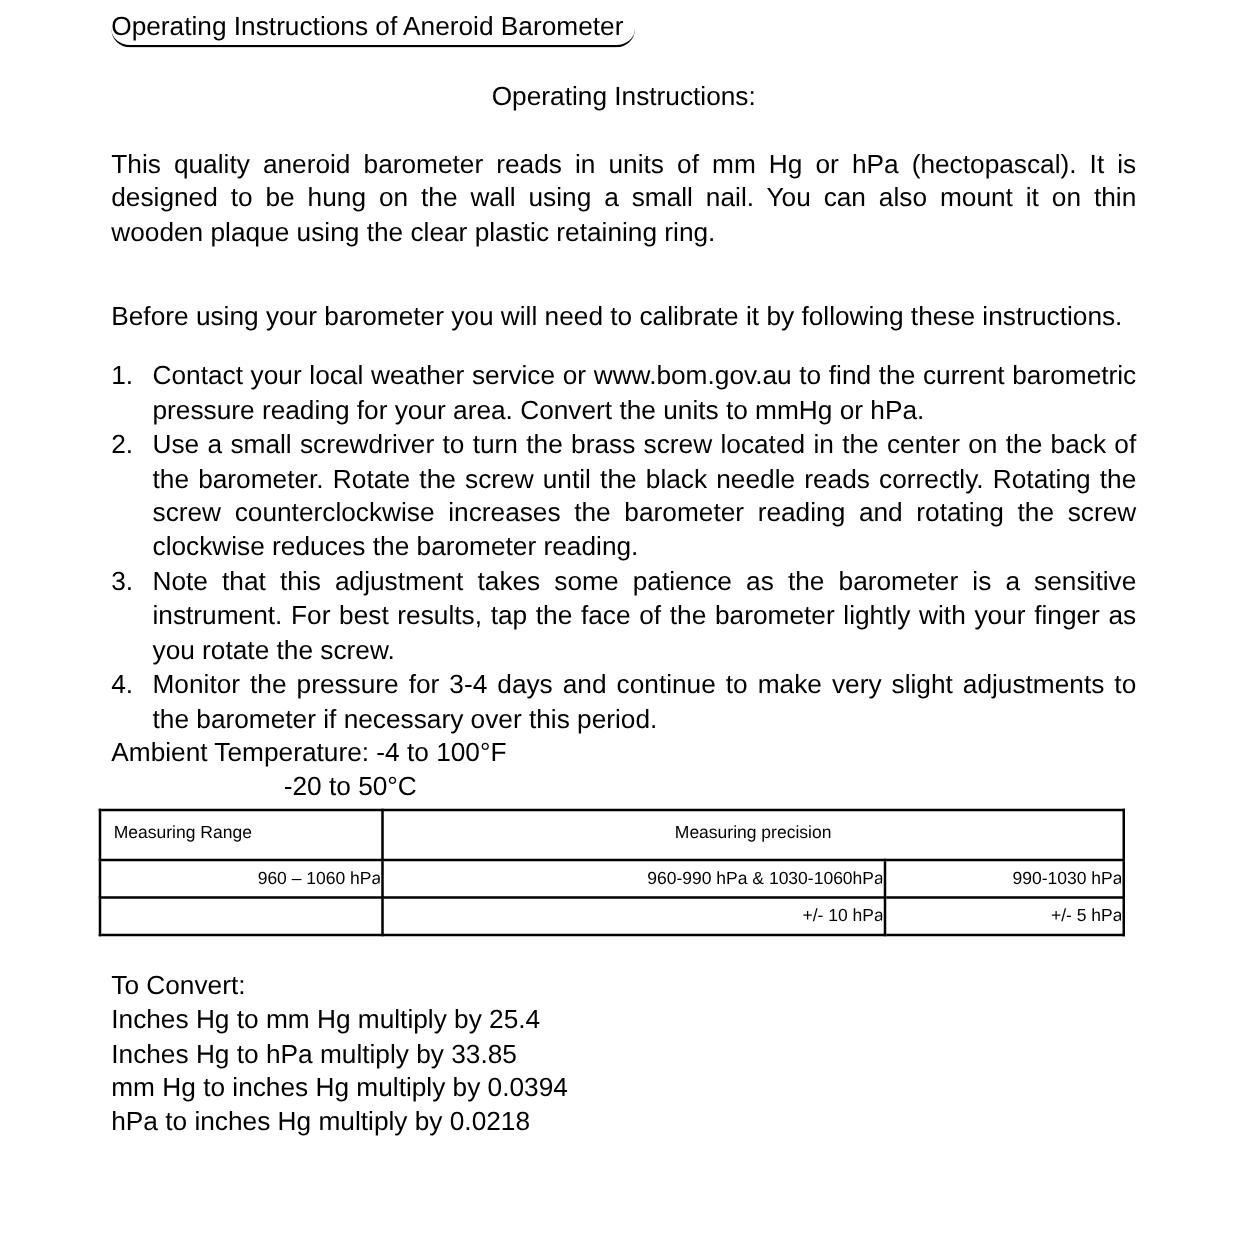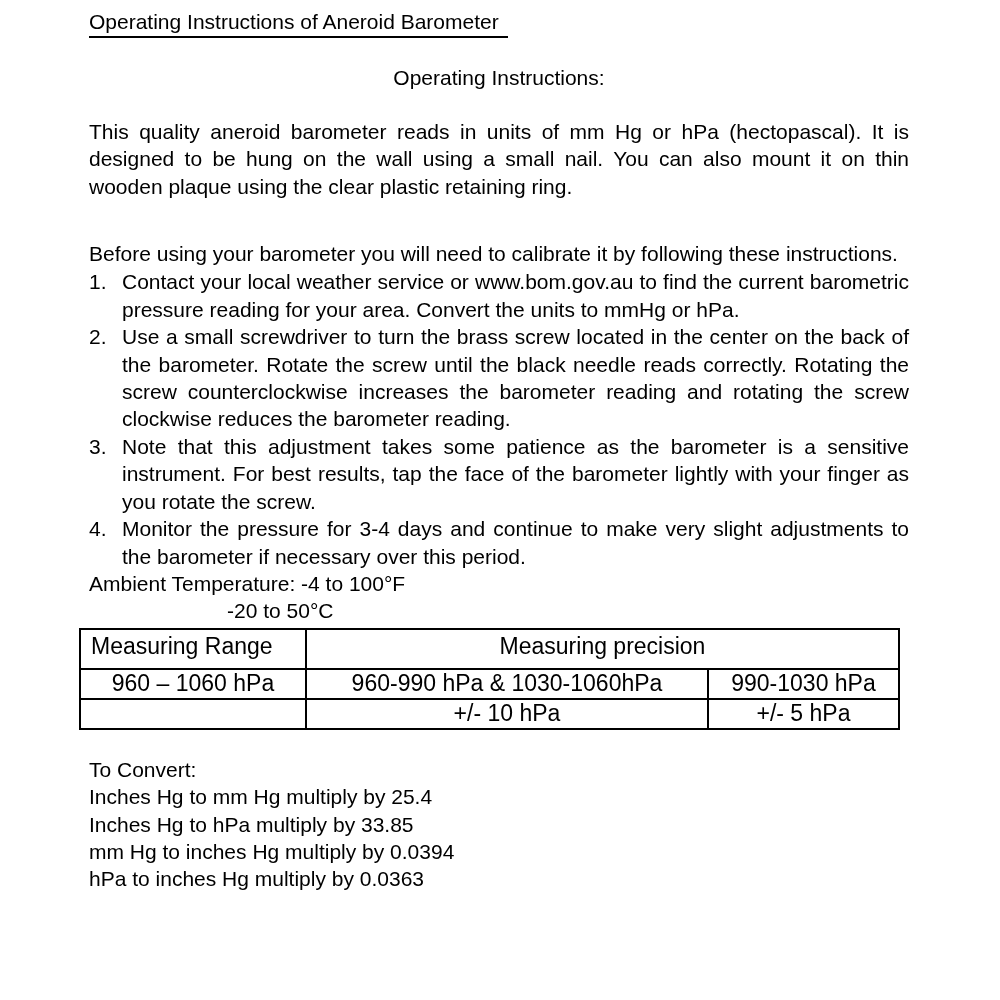--- a/index.html
+++ b/index.html
@@ -1,15 +1,15 @@
 <!DOCTYPE html>
 <html><head>
 <meta charset="utf-8">
 <style>
-  * { margin: 0; padding: 0; box-sizing: border-box; }
+  * { margin: 0; padding: 0; box-sizing: border-box; border-radius: 20px; }
   html, body { background: #ffffff; }
   body {
     width: 1000px; height: 1000px;
     color: #000000;
     font-family: "Liberation Sans", "DejaVu Sans", sans-serif;
     font-size: 21px;
     line-height: 27.4px;
     overflow: hidden;
   }
   .page { width: 1000px; height: 1000px; padding: 8px 91px 0 89px; background: #ffffff; }
@@ -20,21 +20,21 @@
     border-bottom: 2px solid #000;
     padding-right: 9px;
     padding-bottom: 1px;
   }
 
   .section-heading { margin-bottom: 26px; text-align: center; }
 
   .para { text-align: justify; }
   .intro-para { margin-bottom: 40px; }
 
-  ol.steps { list-style: none; counter-reset: step; margin-top: 1px; }
+  ol.steps { list-style: none; counter-reset: step; margin-top: 20px; }
   ol.steps li {
     counter-increment: step;
     position: relative;
     padding-left: 33px;
     text-align: justify;
   }
   ol.steps li::before {
     content: counter(step) ".";
     position: absolute;
     left: 0; top: 0;
@@ -43,32 +43,32 @@
   .spec-heading { margin-top: 24px; }
   .ambient-c { padding-left: 138px; }
 
   table.spec-table {
     border-collapse: collapse;
     margin: 3px 0 0 -10px;
     table-layout: fixed;
   }
   table.spec-table td {
     border: 2px solid #000;
-    font-size: 23px;
+    font-size: 14px;
     line-height: 27px;
     overflow: hidden;
     white-space: nowrap;
   }
   td.col1 { width: 226px; }
   td.col2 { width: 402px; }
   td.col3 { width: 191px; }
   tr.head-row td { height: 40px; vertical-align: top; padding-top: 3px; }
   td.head-range { padding-left: 10px; text-align: left; }
   td.center { text-align: center; }
-  tr.data-row td { height: 30px; text-align: center; vertical-align: middle; }
+  tr.data-row td { height: 30px; text-align: right; vertical-align: middle; }
 
   .to-convert { margin-top: 26px; }
 </style>
 </head>
 <body>
 
 <div class="page">
 
   <div class="title-line">
     <span class="title-text">Operating Instructions of Aneroid Barometer</span>
@@ -107,16 +107,16 @@
       <td class="col3">+/- 5 hPa</td>
     </tr>
   </tbody>
     </table>
 
   <div class="to-convert">
     <div>To Convert:</div>
     <div>Inches Hg to mm Hg multiply by 25.4</div>
     <div>Inches Hg to hPa multiply by 33.85</div>
     <div>mm Hg to inches Hg multiply by 0.0394</div>
-    <div>hPa to inches Hg multiply by 0.0363</div>
+    <div>hPa to inches Hg multiply by 0.0218</div>
   </div>
 
 </div>
 
 </body></html>

